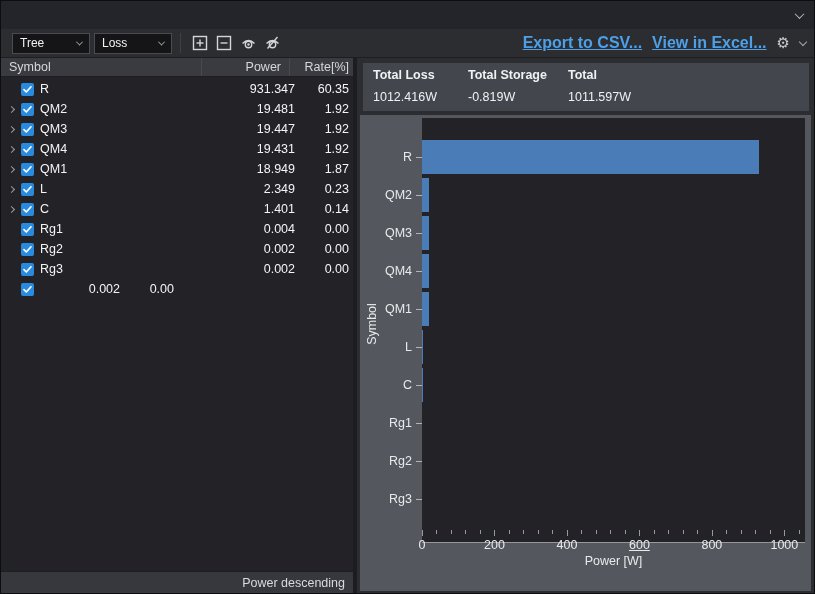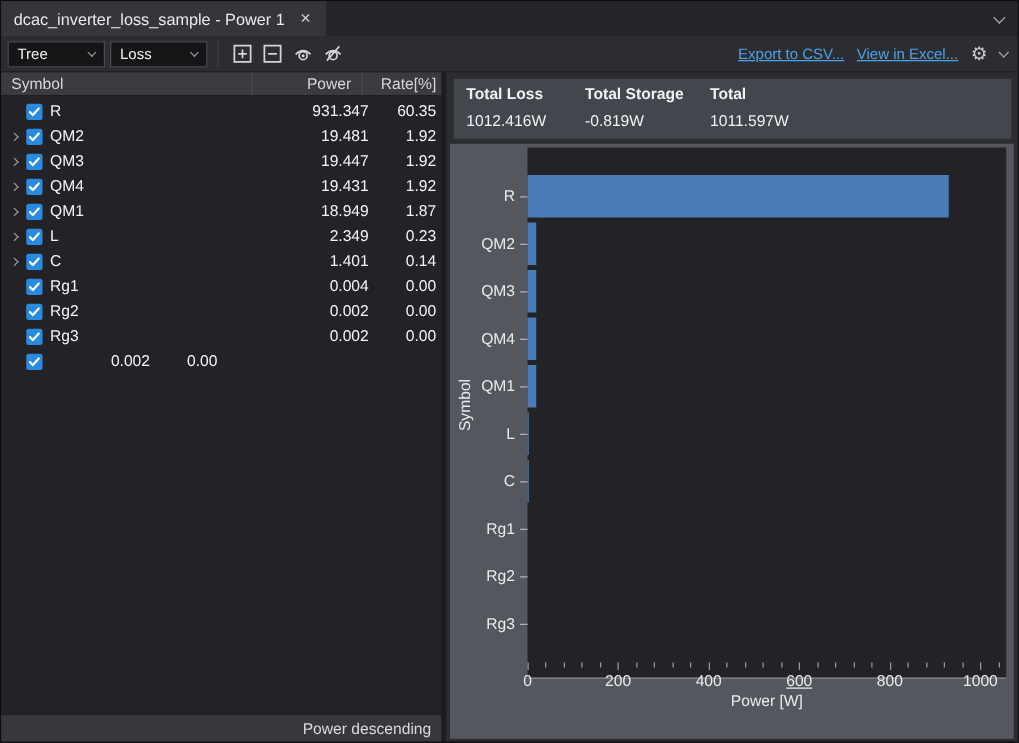--- a/index.html
+++ b/index.html
@@ -13,29 +13,29 @@
   .tab { display:flex; align-items:center; gap:10px; padding:0 10px; background:#35363b;
          color:#eaeaec; font-size:13px; cursor:default; }
   .tab-close { color:#c9cacd; font-size:11px; line-height:1; padding:2px; }
   .tabbar-spacer { flex:1; }
   .chev-down { width:7px; height:7px; border-right:1.6px solid #b5b6ba; border-bottom:1.6px solid #b5b6ba;
                transform:rotate(45deg) translate(-1px,-1px); display:inline-block; }
   .tabbar-right { width:30px; display:flex; align-items:center; justify-content:center; }
 
   
   .toolbar { height:29px; background:#2c2d31; border-bottom:1px solid #1d1d20;
-             display:flex; align-items:center; padding:0 8px 0 5px; flex:none; }
+             display:flex; align-items:center; padding:0 8px 0 11px; flex:none; }
   .select { width:78px; height:21px; background:#151517; border:1px solid #4a4b50; color:#f2f2f2;
             font-size:12px; display:flex; align-items:center; justify-content:space-between;
             padding:0 7px; margin-right:4px; }
   .select .chev-down { width:5px; height:5px; border-color:#9d9ea3; }
   .toolbar-sep { width:1px; height:20px; background:#3f4045; margin:0 7px 0 4px; }
   .icon-btn { width:24px; height:22px; display:flex; align-items:center; justify-content:center; }
   .toolbar-right { margin-left:auto; display:flex; align-items:center; gap:10px; }
-  .link { color:var(--link,#4da0e8); text-decoration:underline; font-size:12px; }
+  .link { color:var(--link,#4da0e8); text-decoration:underline; font-size:16px;font-weight:bold; }
   .gear { color:#c9cacd; font-size:15px; font-family:"DejaVu Sans", sans-serif; line-height:1; }
   .small-chev { width:6px; height:6px; border-right:1.4px solid #a7a8ac; border-bottom:1.4px solid #a7a8ac;
                 transform:rotate(45deg); display:inline-block; margin-top:-3px; }
 
   
   .content { flex:1; display:flex; min-height:0; }
   .left-panel { width:356px; flex:none; background:#232327; border-right:4px solid #1c1d20;
                 display:flex; flex-direction:column; }
   .table-header { height:19px; flex:none; background:#3a3b40; border-bottom:1px solid #1e1e21;
                   display:flex; align-items:center; font-size:12.5px; color:#d6d7d9; padding-right:4px; }
@@ -81,24 +81,20 @@
   .xlabel { position:absolute; transform:translateX(-50%); white-space:nowrap; }
 
   svg { display:block; }
 </style>
 </head>
 <body>
 
 <div class="window">
 
   <div class="tabbar">
-    <div class="tab">
-      <span>dcac_inverter_loss_sample - Power 1</span>
-      <span class="tab-close">✕</span>
-    </div>
     <div class="tabbar-spacer"></div>
     <div class="tabbar-right">
       <span class="chev-down"></span>
     </div>
   </div>
 
   <div class="toolbar">
     <div class="select">
       <span>Tree</span>
       <span class="chev-down"></span>

